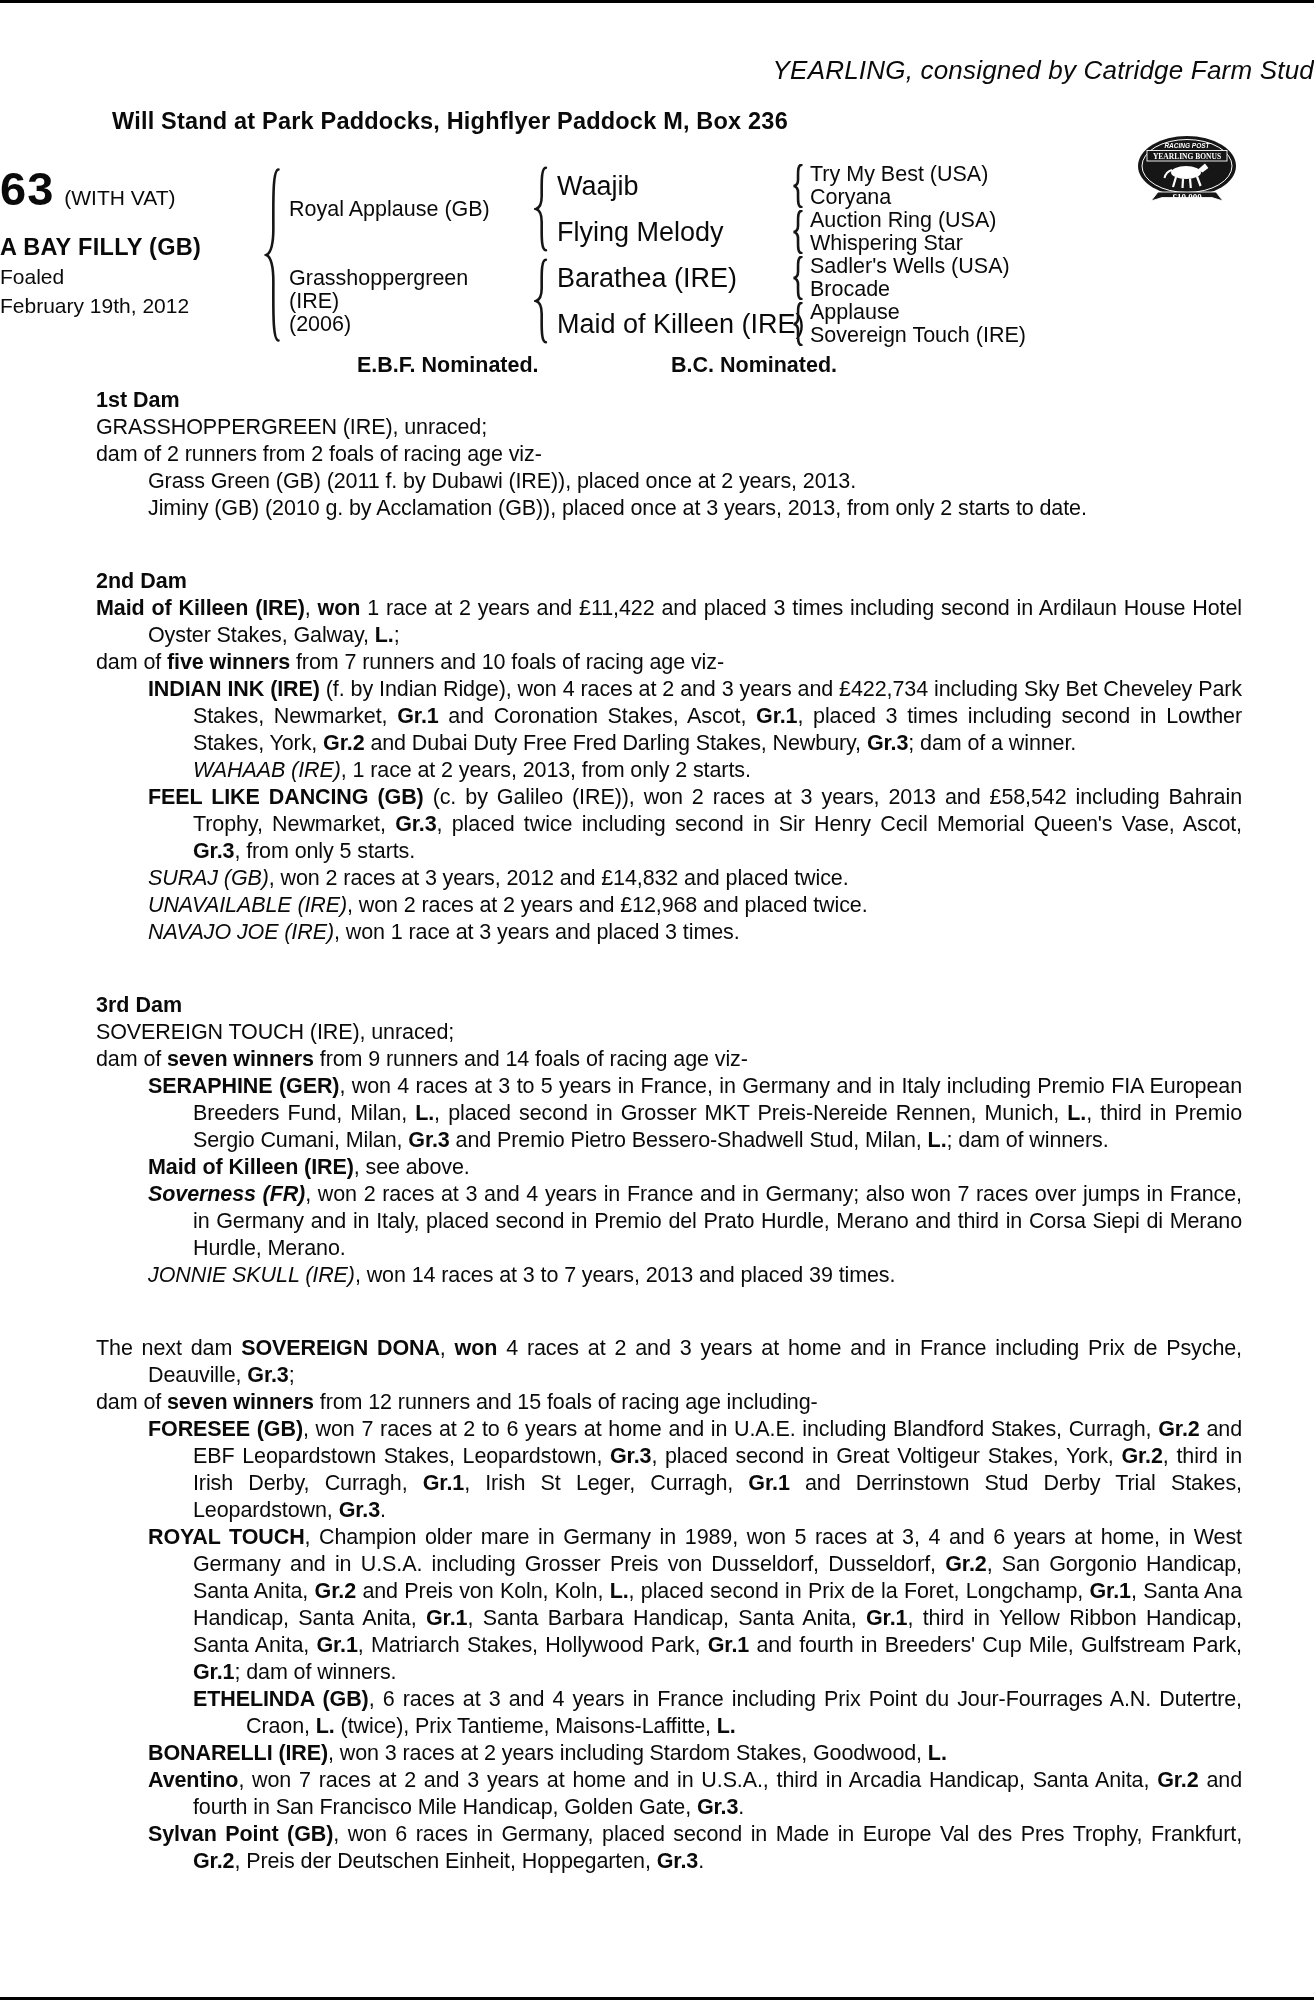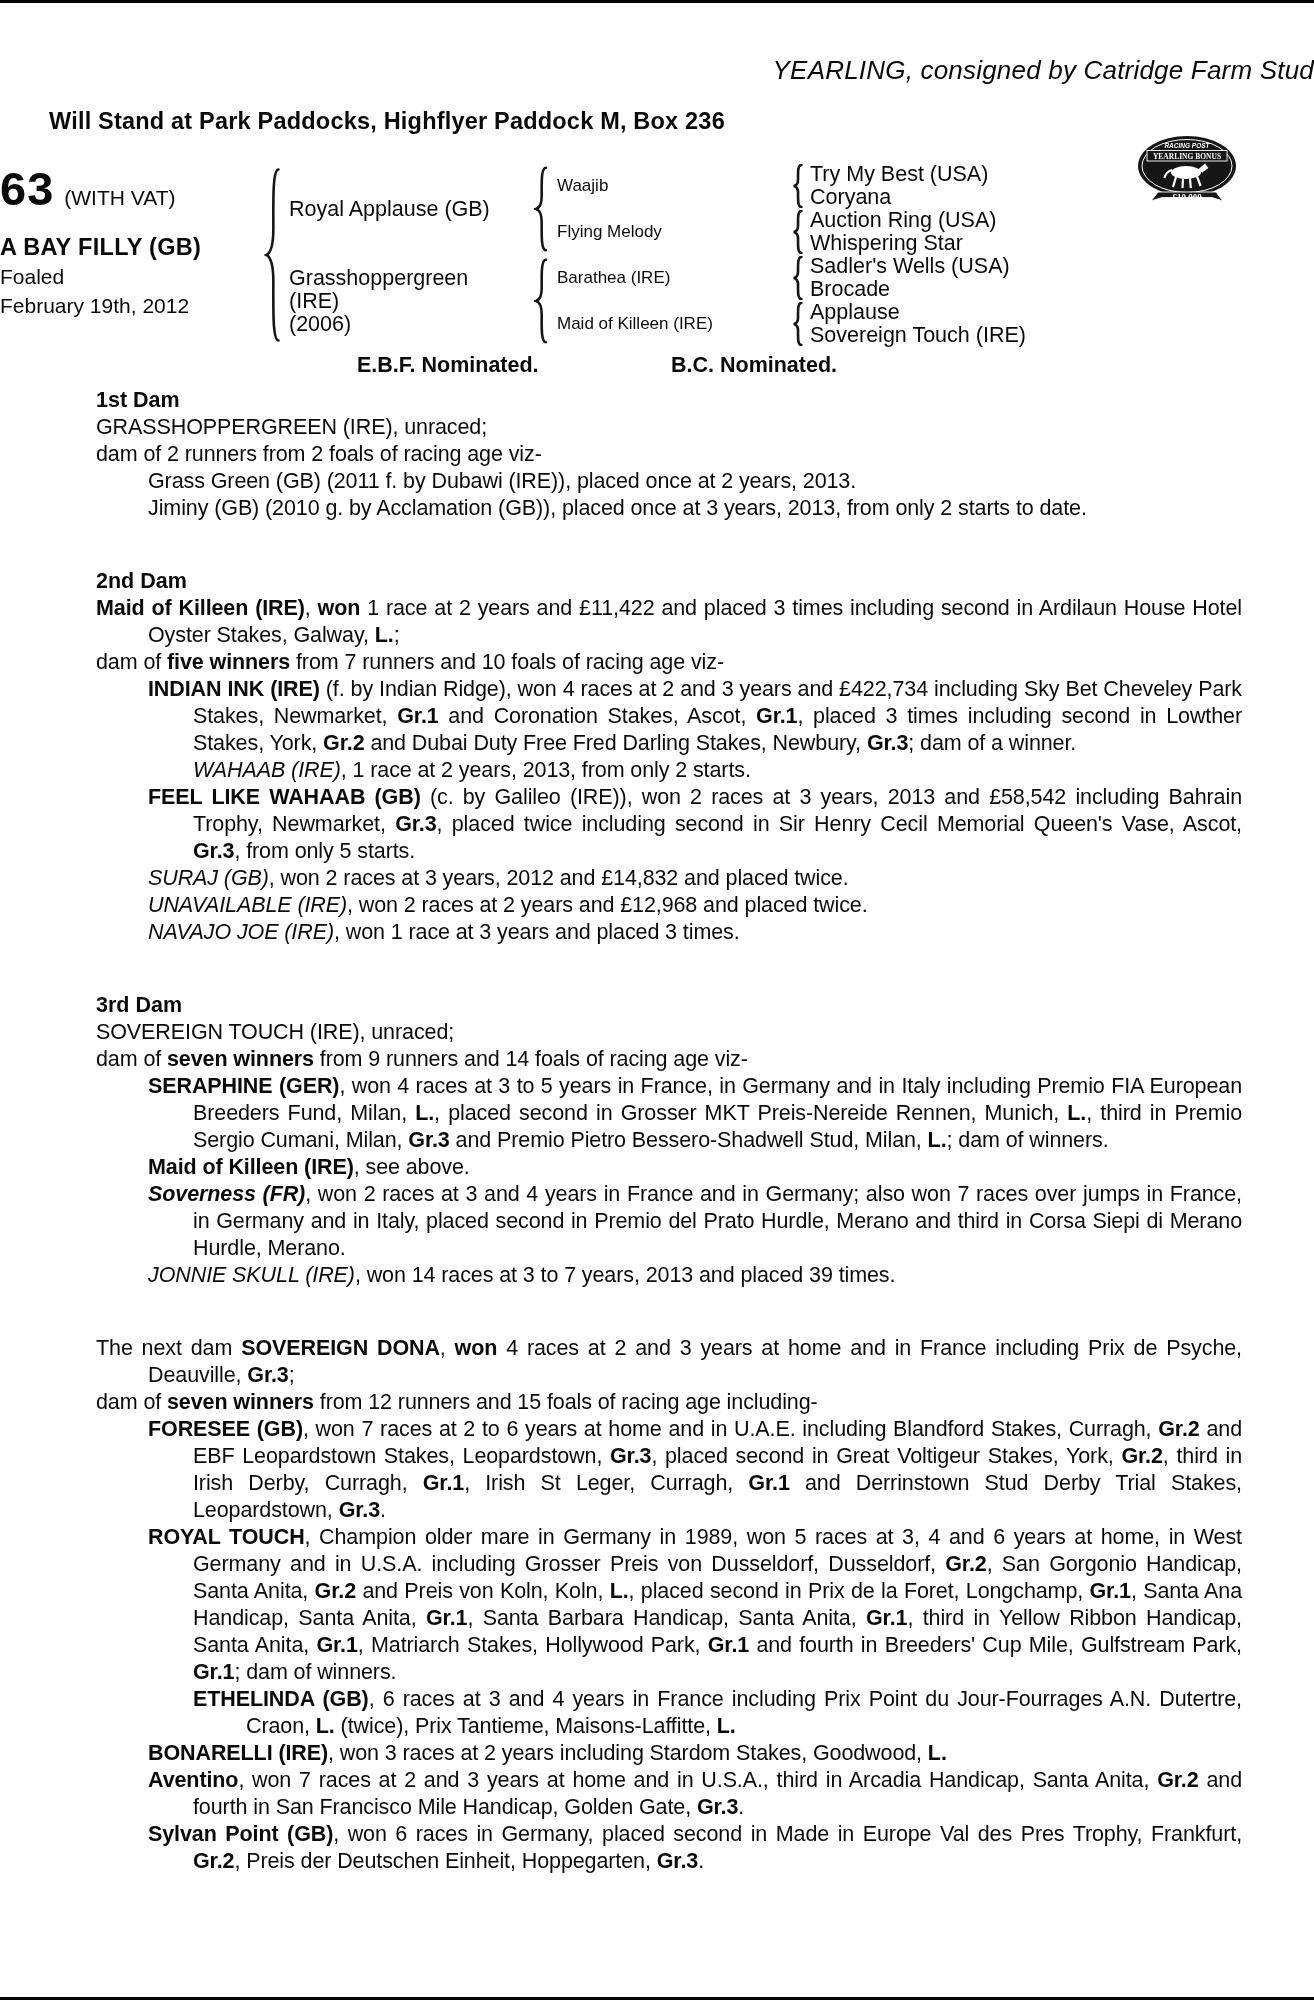--- a/index.html
+++ b/index.html
@@ -18,21 +18,21 @@
 
   .consign-header{
     margin-top:55px;
     text-align:right;
     font-style:italic;
     font-size:26px;
     letter-spacing:0.2px;
   }
   .stand-line{
     margin-top:22px;
-    padding-left:49px;
+    padding-left:112px;
     font-weight:bold;
     font-size:23.5px;
     letter-spacing:0.2px;
   }
 
   .badge{
     position:absolute;
     top:134px;right:76px;
     width:102px;height:72px;
   }
@@ -51,21 +51,21 @@
   .lot-foaled{font-size:21px;line-height:27px;margin-top:2px;}
 
   .tree-wrap{display:flex;align-items:center;}
   .brace{display:block;flex:0 0 auto;}
   .brace path{stroke:#161616;fill:none;stroke-width:2.6;vector-effect:non-scaling-stroke;stroke-linecap:round;}
   .halves{display:flex;flex-direction:column;}
   .half{display:flex;align-items:center;height:92px;}
   .parent-cell{width:245px;flex:0 0 245px;font-size:21.5px;line-height:23px;padding-left:8px;}
   .gp-col{display:flex;flex-direction:column;}
   .gp-unit{display:flex;align-items:center;height:46px;}
-  .gp-name{width:235px;flex:0 0 235px;font-size:17px;white-space:nowrap;padding-left:9px;}
+  .gp-name{width:235px;flex:0 0 235px;font-size:27px;white-space:nowrap;padding-left:9px;}
   .ggp-col{display:flex;flex-direction:column;justify-content:center;padding-left:7px;}
   .ggp-name{font-size:21.5px;line-height:23px;white-space:nowrap;}
 
   .nominated-row{position:relative;height:30px;margin-top:6px;font-weight:bold;font-size:21.5px;}
   .nominated-row .ebf{position:absolute;left:357px;}
   .nominated-row .bc{position:absolute;left:671px;}
 
   
   .sections{
     padding-left:96px;
@@ -210,21 +210,21 @@
         <div class="para lvl0"><span>dam of 2 runners from 2 foals of racing age viz-</span></div>
         <div class="para lvl1"><span>Grass Green (GB) (2011 f. by Dubawi (IRE)), placed once at 2 years, 2013.</span></div>
         <div class="para lvl1"><span>Jiminy (GB) (2010 g. by Acclamation (GB)), placed once at 3 years, 2013, from only 2 starts to date.</span></div>
       </section>
       <section class="dam-section">
         <div class="sec-heading">2nd Dam</div>
         <div class="para lvl0"><span class="b">Maid of Killeen (IRE)</span><span>, </span><span class="b">won</span><span> 1 race at 2 years and £11,422 and placed 3 times including second in Ardilaun House Hotel Oyster Stakes, Galway, </span><span class="b">L.</span><span>;</span></div>
         <div class="para lvl0"><span>dam of </span><span class="b">five winners</span><span> from 7 runners and 10 foals of racing age viz-</span></div>
         <div class="para lvl1"><span class="b">INDIAN INK (IRE)</span><span> (f. by Indian Ridge), won 4 races at 2 and 3 years and £422,734 including Sky Bet Cheveley Park Stakes, Newmarket, </span><span class="b">Gr.1</span><span> and Coronation Stakes, Ascot, </span><span class="b">Gr.1</span><span>, placed 3 times including second in Lowther Stakes, York, </span><span class="b">Gr.2</span><span> and Dubai Duty Free Fred Darling Stakes, Newbury, </span><span class="b">Gr.3</span><span>; dam of a winner.</span></div>
         <div class="para lvl2"><span class="i">WAHAAB (IRE)</span><span>, 1 race at 2 years, 2013, from only 2 starts.</span></div>
-        <div class="para lvl1"><span class="b">FEEL LIKE WAHAAB (GB)</span><span> (c. by Galileo (IRE)), won 2 races at 3 years, 2013 and £58,542 including Bahrain Trophy, Newmarket, </span><span class="b">Gr.3</span><span>, placed twice including second in Sir Henry Cecil Memorial Queen's Vase, Ascot, </span><span class="b">Gr.3</span><span>, from only 5 starts.</span></div>
+        <div class="para lvl1"><span class="b">FEEL LIKE DANCING (GB)</span><span> (c. by Galileo (IRE)), won 2 races at 3 years, 2013 and £58,542 including Bahrain Trophy, Newmarket, </span><span class="b">Gr.3</span><span>, placed twice including second in Sir Henry Cecil Memorial Queen's Vase, Ascot, </span><span class="b">Gr.3</span><span>, from only 5 starts.</span></div>
         <div class="para lvl1"><span class="i">SURAJ (GB)</span><span>, won 2 races at 3 years, 2012 and £14,832 and placed twice.</span></div>
         <div class="para lvl1"><span class="i">UNAVAILABLE (IRE)</span><span>, won 2 races at 2 years and £12,968 and placed twice.</span></div>
         <div class="para lvl1"><span class="i">NAVAJO JOE (IRE)</span><span>, won 1 race at 3 years and placed 3 times.</span></div>
       </section>
       <section class="dam-section">
         <div class="sec-heading">3rd Dam</div>
         <div class="para lvl0"><span>SOVEREIGN TOUCH (IRE), unraced;</span></div>
         <div class="para lvl0"><span>dam of </span><span class="b">seven winners</span><span> from 9 runners and 14 foals of racing age viz-</span></div>
         <div class="para lvl1"><span class="b">SERAPHINE (GER)</span><span>, won 4 races at 3 to 5 years in France, in Germany and in Italy including Premio FIA European Breeders Fund, Milan, </span><span class="b">L.</span><span>, placed second in Grosser MKT Preis-Nereide Rennen, Munich, </span><span class="b">L.</span><span>, third in Premio Sergio Cumani, Milan, </span><span class="b">Gr.3</span><span> and Premio Pietro Bessero-Shadwell Stud, Milan, </span><span class="b">L.</span><span>; dam of winners.</span></div>
         <div class="para lvl1"><span class="b">Maid of Killeen (IRE)</span><span>, see above.</span></div>

